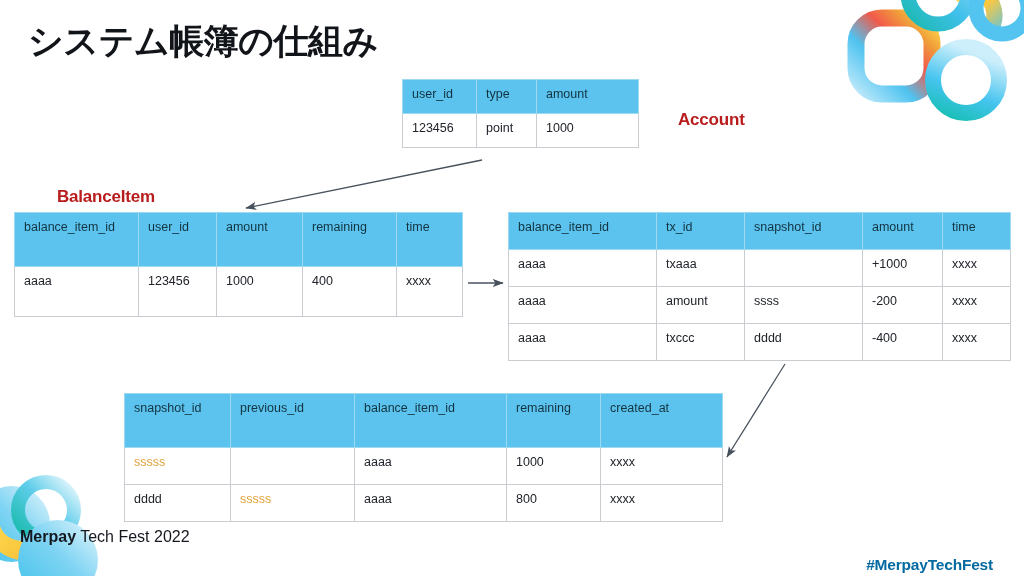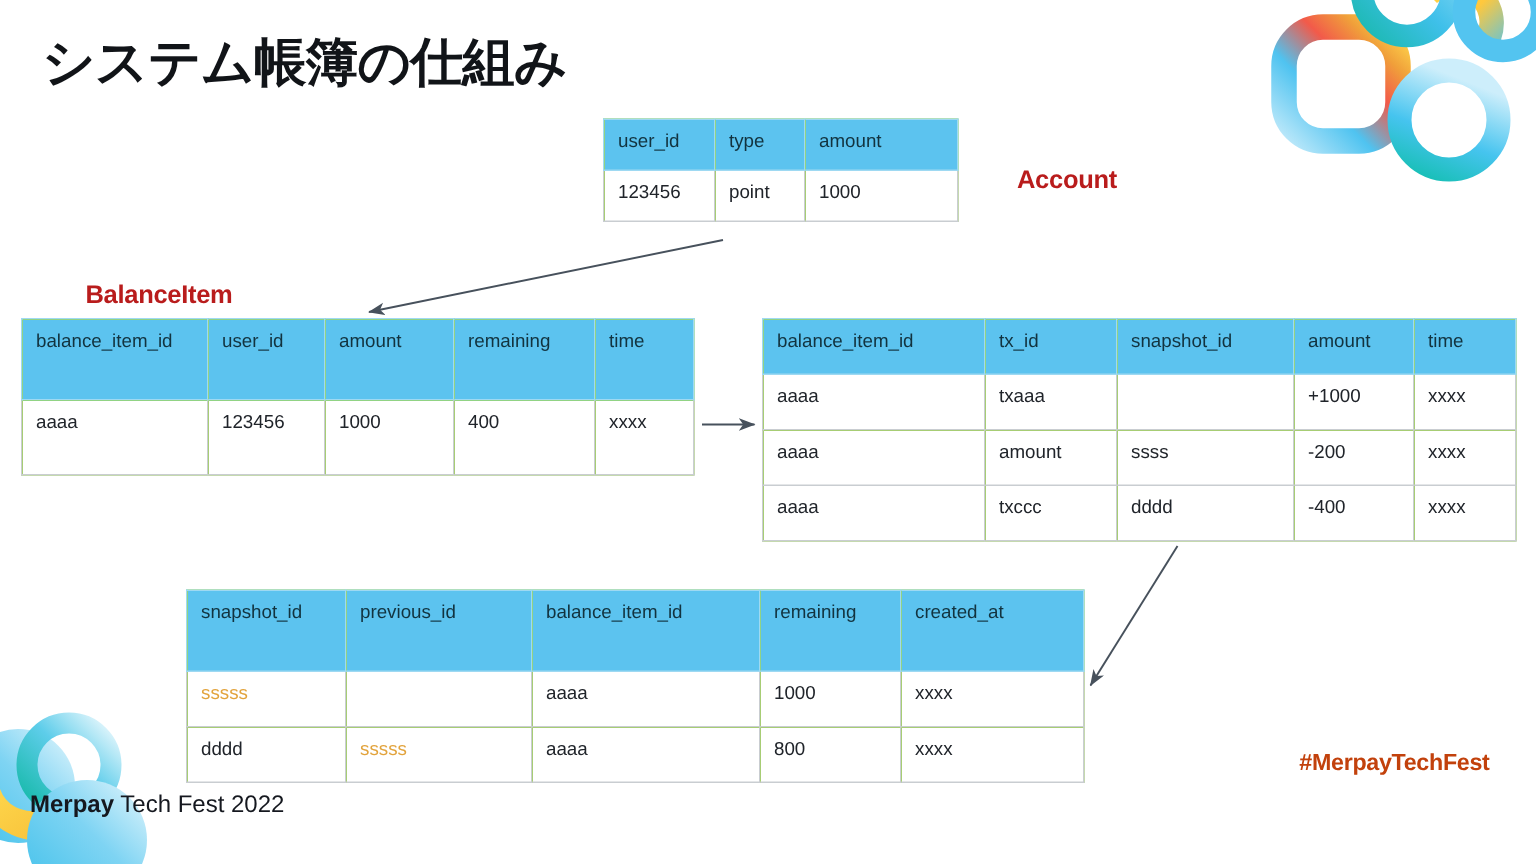--- a/index.html
+++ b/index.html
@@ -65,22 +65,22 @@
   #arrows { position: absolute; left: 0; top: 0; width: 1024px; height: 576px; pointer-events: none; }
 
   
   .footer-left {
     position: absolute; left: 20px; top: 528px;
     font-size: 16px; color: #15181f; white-space: nowrap;
   }
   .footer-left .b { font-weight: bold; }
   .footer-left .n { font-weight: normal; }
   .footer-right {
-    position: absolute; right: 31px; top: 500px;
-    font-size: 15.5px; font-weight: bold; color: #c2410c;
+    position: absolute; right: 31px; top: 556px;
+    font-size: 15.5px; font-weight: bold; color: #0369a1;
     letter-spacing: -0.2px; white-space: nowrap;
   }
 
   
   #logo-tr { position: absolute; right: 0; top: -18px; width: 190px; height: 150px; }
   #logo-bl { position: absolute; left: -16px; bottom: -26px; width: 150px; height: 140px; }
 </style>
 </head>
 <body>
 

